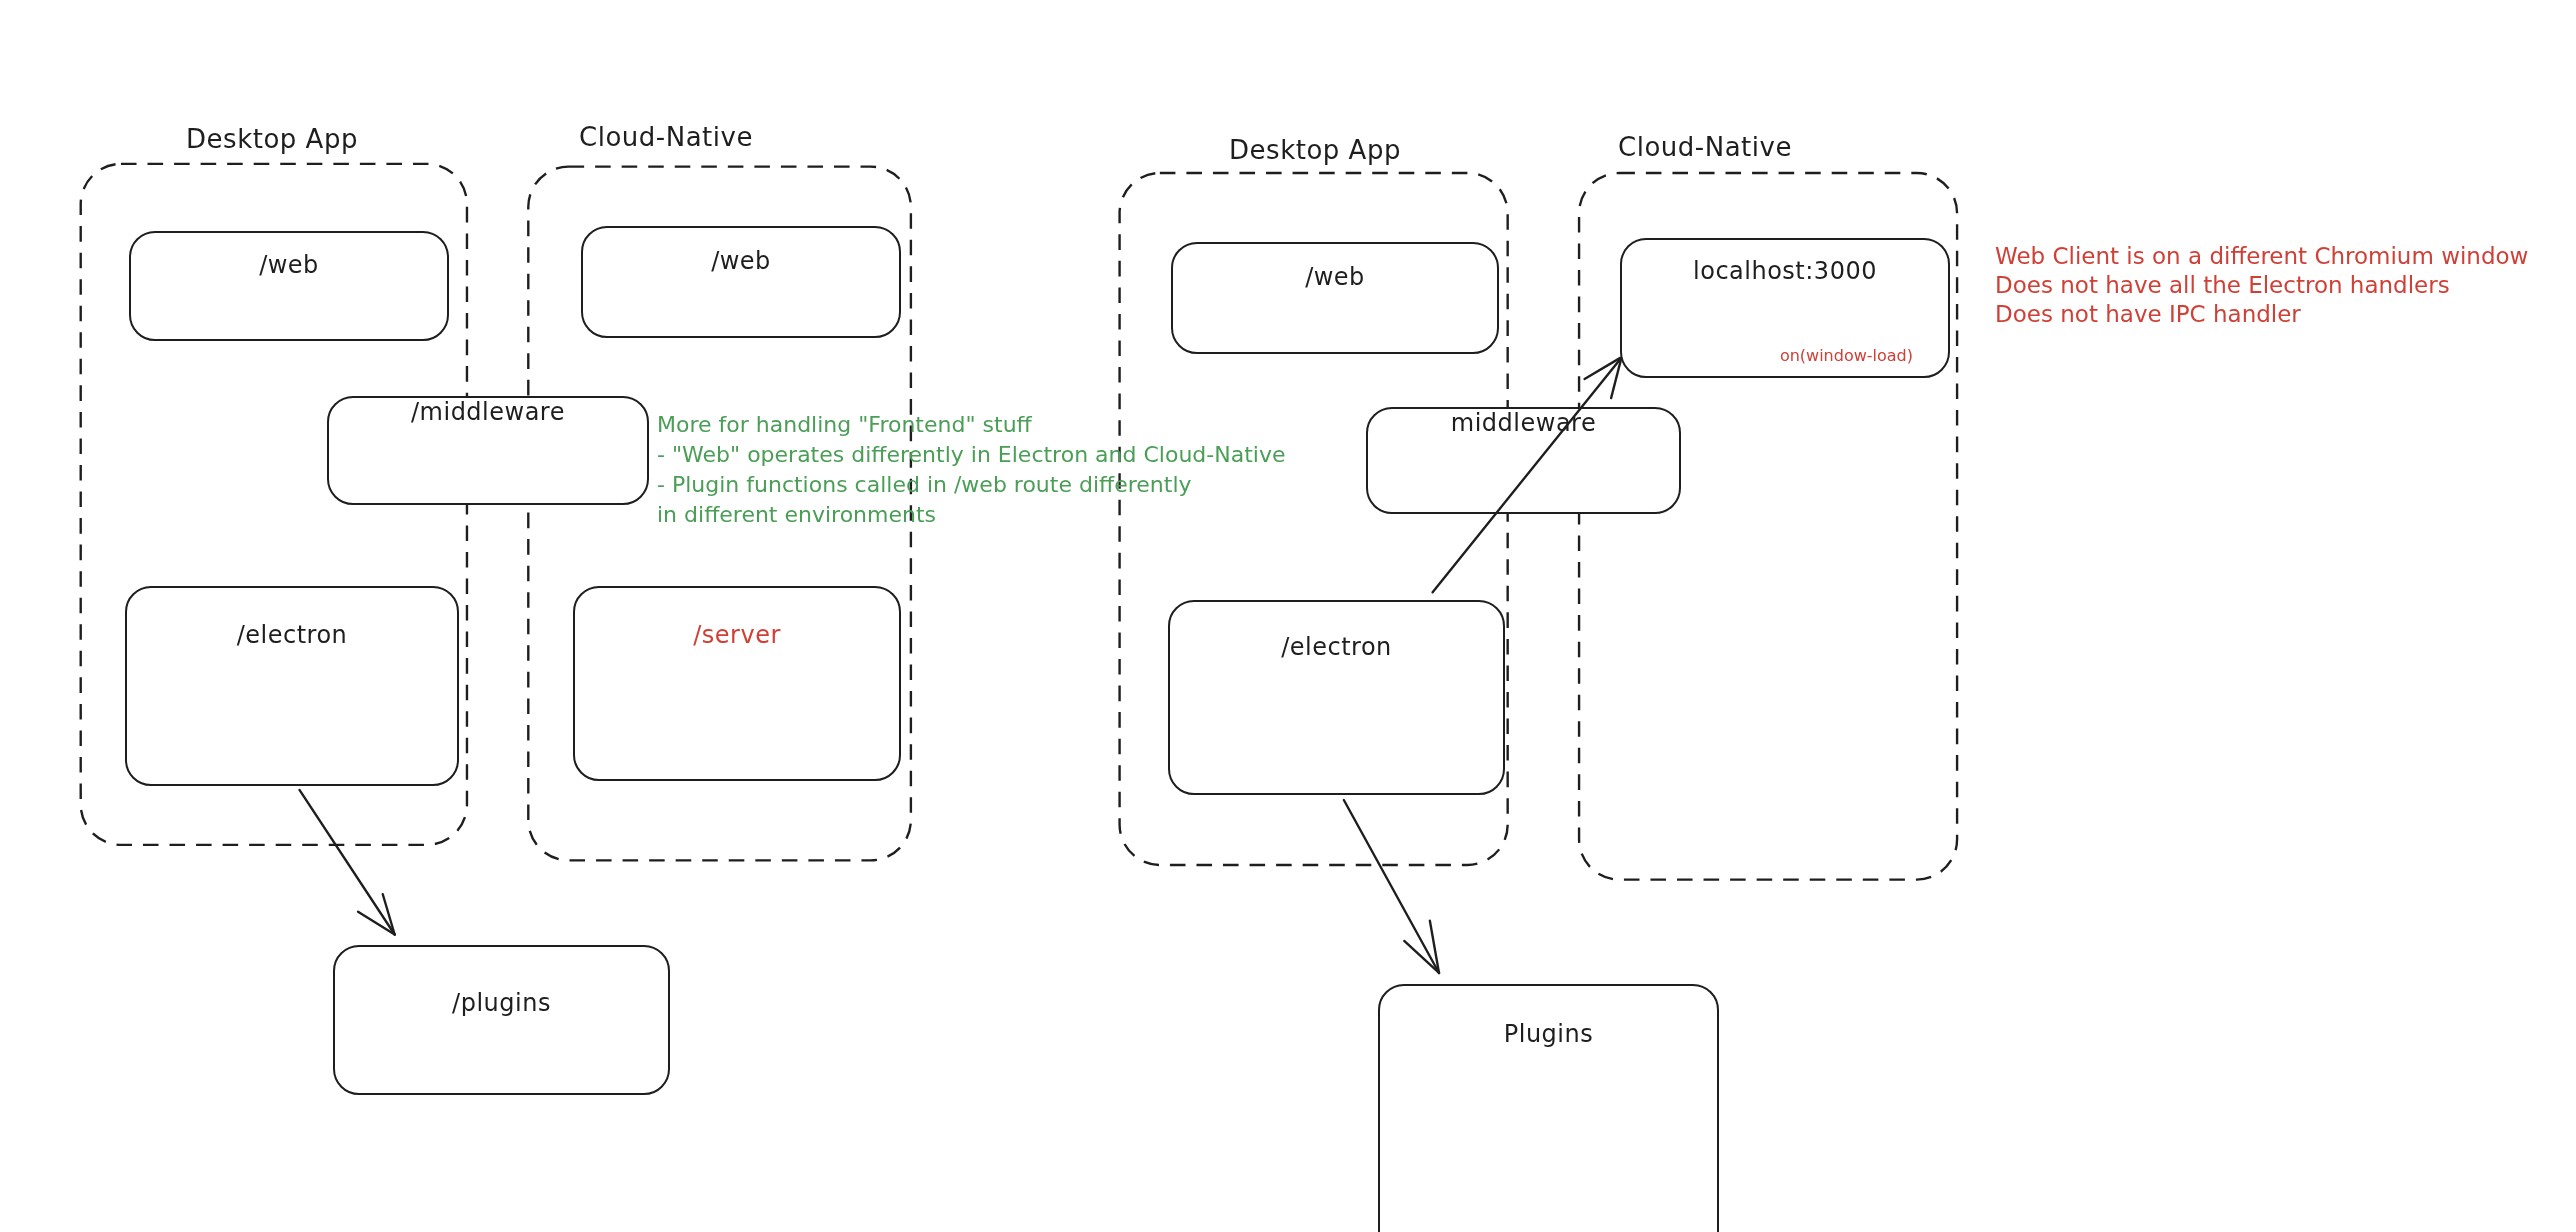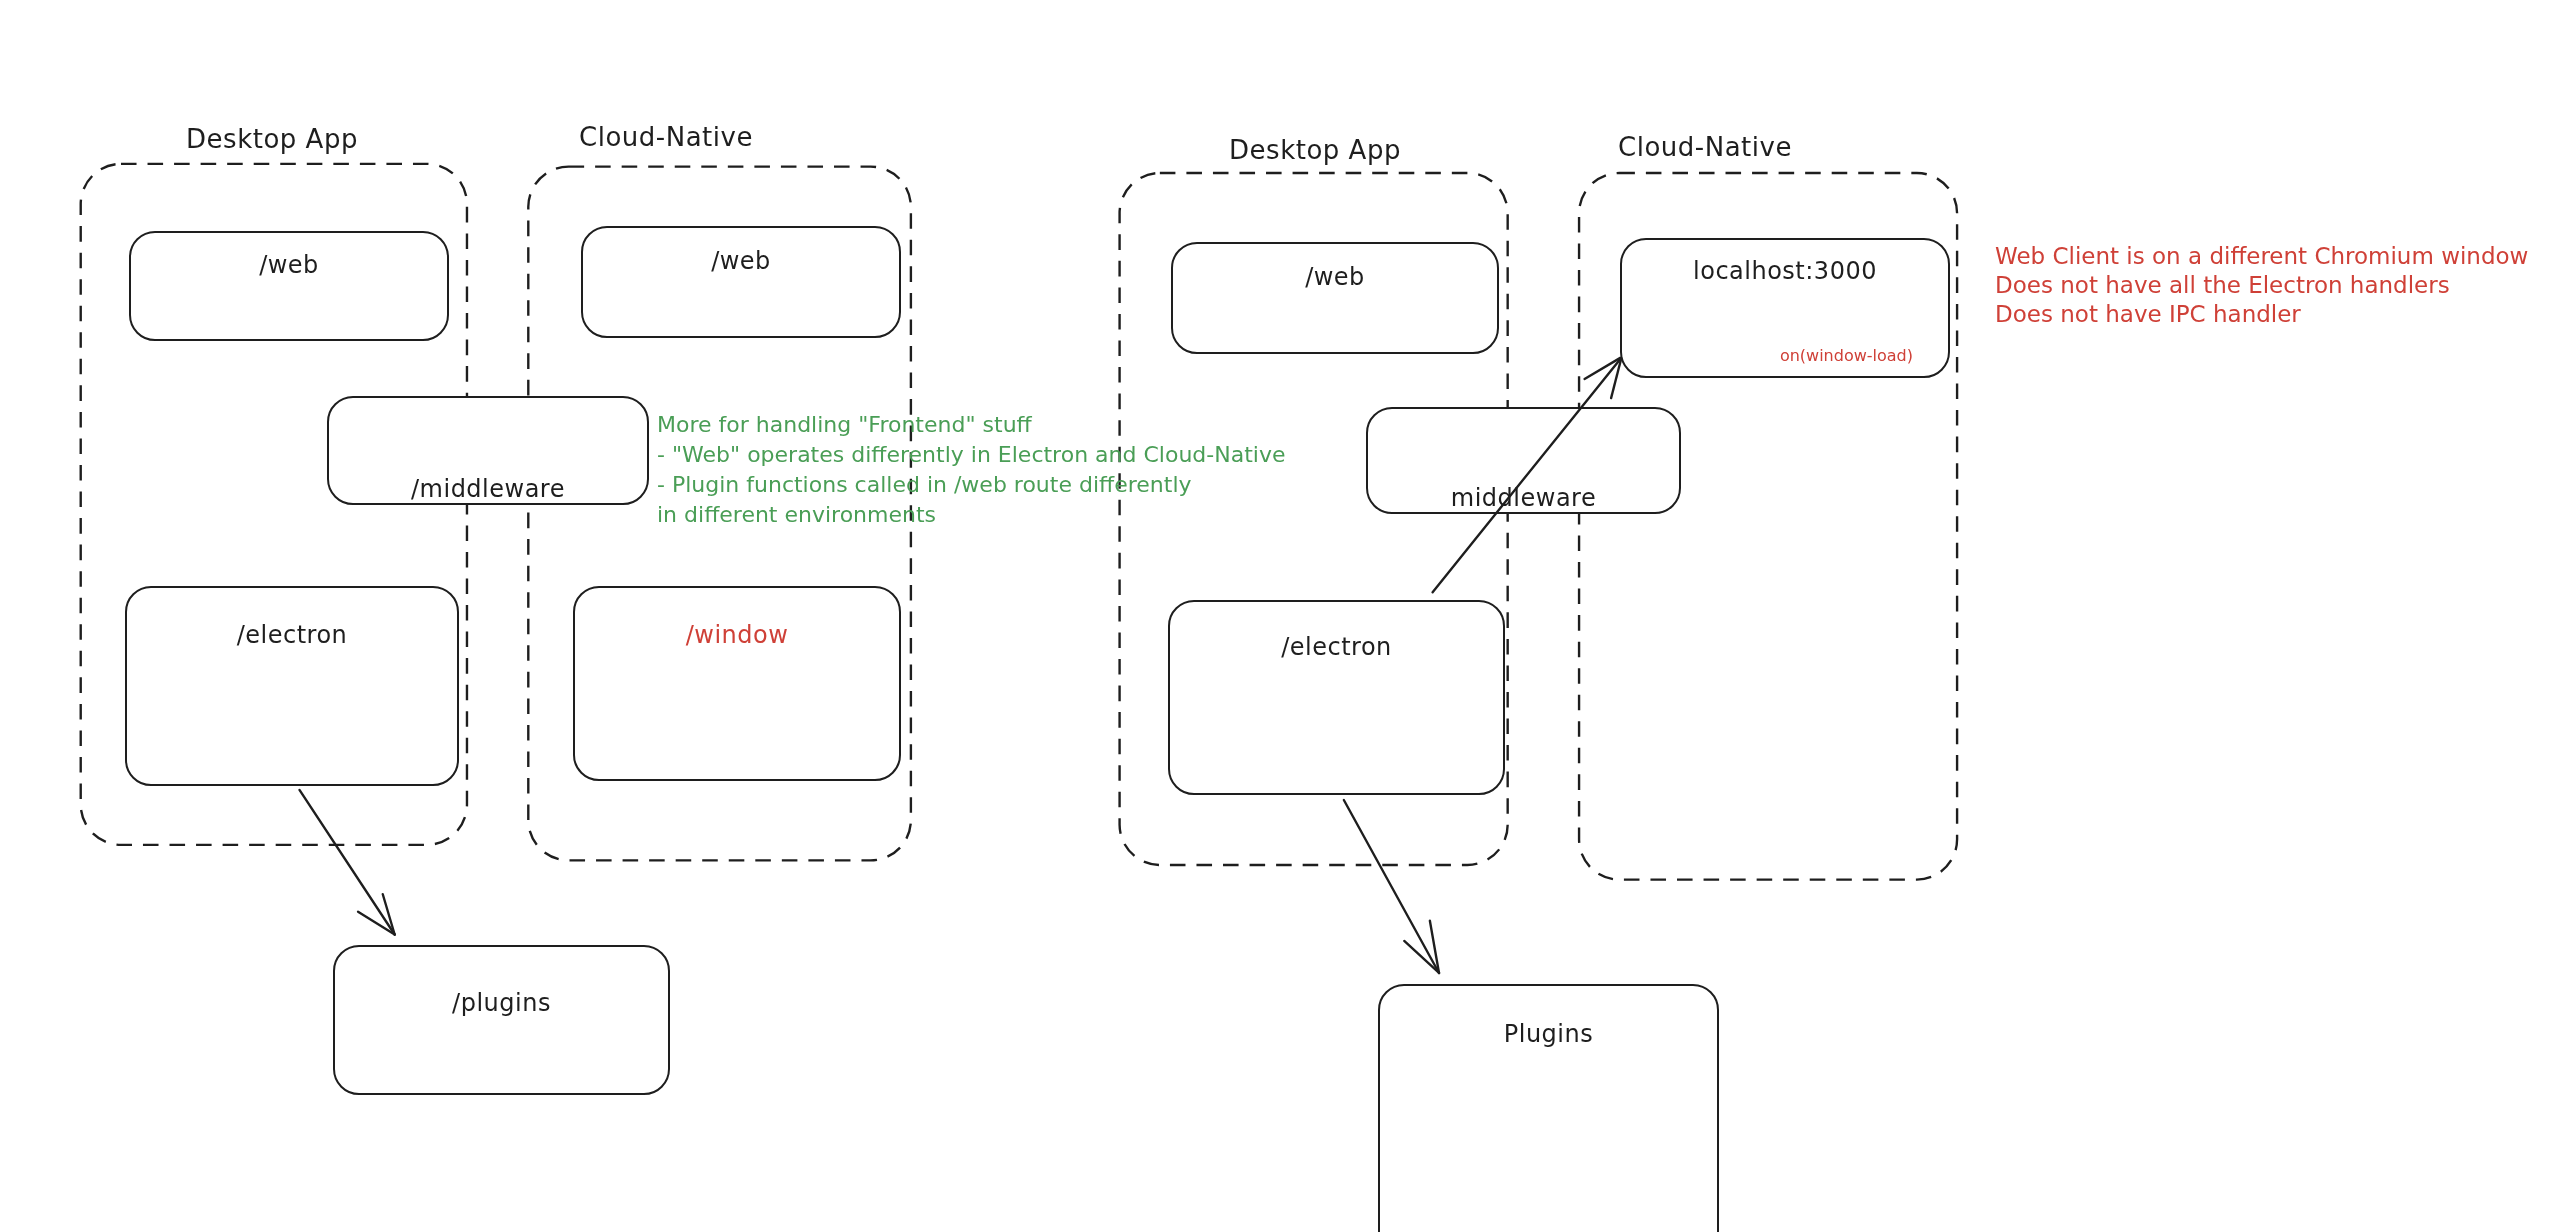--- a/index.html
+++ b/index.html
@@ -53,21 +53,21 @@
     background: var(--bg);
     border: 2.4px solid var(--stroke);
     border-radius: 26px;
     box-sizing: border-box;
     display: flex;
     justify-content: center;
     align-items: flex-start;
     margin-left: 13px;
   }
   .box.center-label {
-    align-items: flex-end;
+    align-items: flex-start;
   }
   .box-label {
     font-size: 24px;
     letter-spacing: 0.5px;
     white-space: nowrap;
   }
   .red-text { color: var(--red); }
   .green-text { color: var(--green); }
   .note {
     position: absolute;
@@ -117,21 +117,21 @@
 
   <div class="box center-label" style="left:314px; top:396px; width:322px; height:109px;">
     <span class="box-label">/middleware</span>
   </div>
 
   <div class="box" style="left:112px; top:586px; width:334px; height:200px; padding-top:33px;">
     <span class="box-label">/electron</span>
   </div>
 
   <div class="box" style="left:560px; top:586px; width:328px; height:195px; padding-top:33px;">
-    <span class="box-label red-text">/window</span>
+    <span class="box-label red-text">/server</span>
   </div>
 
   <div class="box" style="left:320px; top:945px; width:337px; height:150px; padding-top:42px;">
     <span class="box-label">/plugins</span>
   </div>
 
   <div class="note note-green green-text" style="left:657px; top:410px;">
     <div>More for handling "Frontend" stuff</div>
     <div>- "Web" operates differently in Electron and Cloud-Native</div>
     <div>- Plugin functions called in /web route differently</div>

